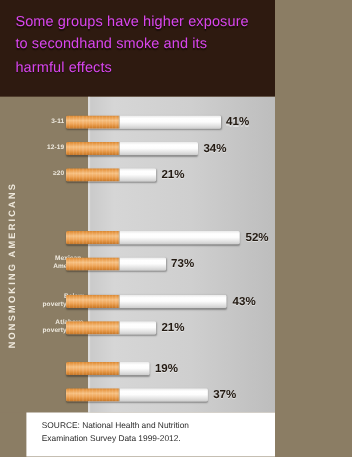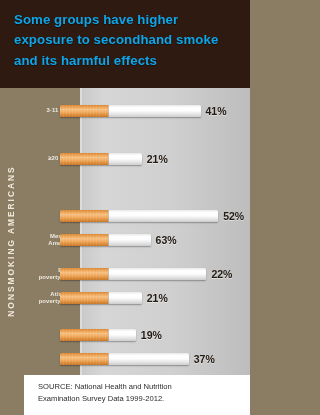--- a/index.html
+++ b/index.html
@@ -15,24 +15,24 @@
   }
 
   
   .header{
     position:absolute;left:0;top:0;width:250px;height:88px;
     background:#2e1a10;
     box-sizing:border-box;
     padding:10px 14px 0 14px;
   }
   .header-title{
-    color:#0ea5e9;
+    color:#d946ef;
     font-family:"Liberation Sans Narrow","Liberation Sans",sans-serif;
     font-size:13.2px;
-    font-weight:bold;
+    font-weight:normal;
     line-height:1.55;
     letter-spacing:0.1px;
     margin:0;
     text-shadow:0 1px 1px rgba(0,0,0,.5);
   }
 
   
   .chart{
     position:absolute;left:0;top:88px;width:250px;height:287px;
     background:#8b7d64;
@@ -152,20 +152,29 @@
     <div class="rows" id="rows-container">
         <div class="row" style="top: 14px;">
           <div class="row-label">3-11 years</div>
           <div class="cig" style="width: 140.54px;">
             <div class="paper" style="width: 92.54px;"></div>
             <div class="filter"></div>
             <div class="seam" style="left: 48px;"></div>
           </div>
           <div class="value" style="left: 205.54px;">41%</div>
         </div>
+        <div class="row" style="top: 38px;">
+          <div class="row-label">12-19 years</div>
+          <div class="cig" style="width: 119.96px;">
+            <div class="paper" style="width: 71.96px;"></div>
+            <div class="filter"></div>
+            <div class="seam" style="left: 48px;"></div>
+          </div>
+          <div class="value" style="left: 184.96px;">34%</div>
+        </div>
         <div class="row" style="top: 62px;">
           <div class="row-label">≥20 years</div>
           <div class="cig" style="width: 81.74px;">
             <div class="paper" style="width: 33.74px;"></div>
             <div class="filter"></div>
             <div class="seam" style="left: 48px;"></div>
           </div>
           <div class="value" style="left: 146.74px;">21%</div>
         </div>
         <div class="row" style="top: 119px;">
@@ -177,30 +186,30 @@
           </div>
           <div class="value" style="left: 223.18px;">52%</div>
         </div>
         <div class="row" style="top: 143px;">
           <div class="row-label">Mexican-<br>American</div>
           <div class="cig" style="width: 90.56px;">
             <div class="paper" style="width: 42.56px;"></div>
             <div class="filter"></div>
             <div class="seam" style="left: 48px;"></div>
           </div>
-          <div class="value" style="left: 155.56px;">63%</div>
+          <div class="value" style="left: 155.56px;">73%</div>
         </div>
         <div class="row" style="top: 177px;">
           <div class="row-label">Below<br>poverty level</div>
           <div class="cig" style="width: 146.42px;">
             <div class="paper" style="width: 98.42px;"></div>
             <div class="filter"></div>
             <div class="seam" style="left: 48px;"></div>
           </div>
-          <div class="value" style="left: 211.42px;">22%</div>
+          <div class="value" style="left: 211.42px;">43%</div>
         </div>
         <div class="row" style="top: 201px;">
           <div class="row-label">At/above<br>poverty level</div>
           <div class="cig" style="width: 81.74px;">
             <div class="paper" style="width: 33.74px;"></div>
             <div class="filter"></div>
             <div class="seam" style="left: 48px;"></div>
           </div>
           <div class="value" style="left: 146.74px;">21%</div>
         </div>

